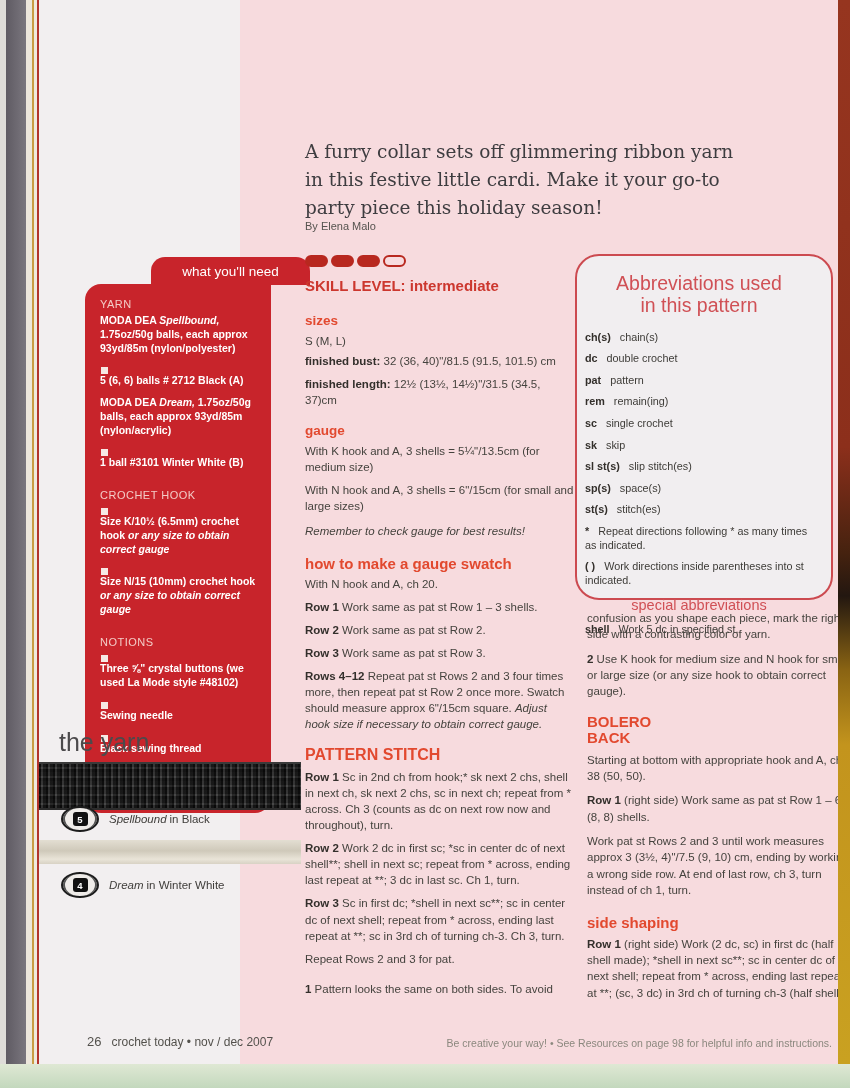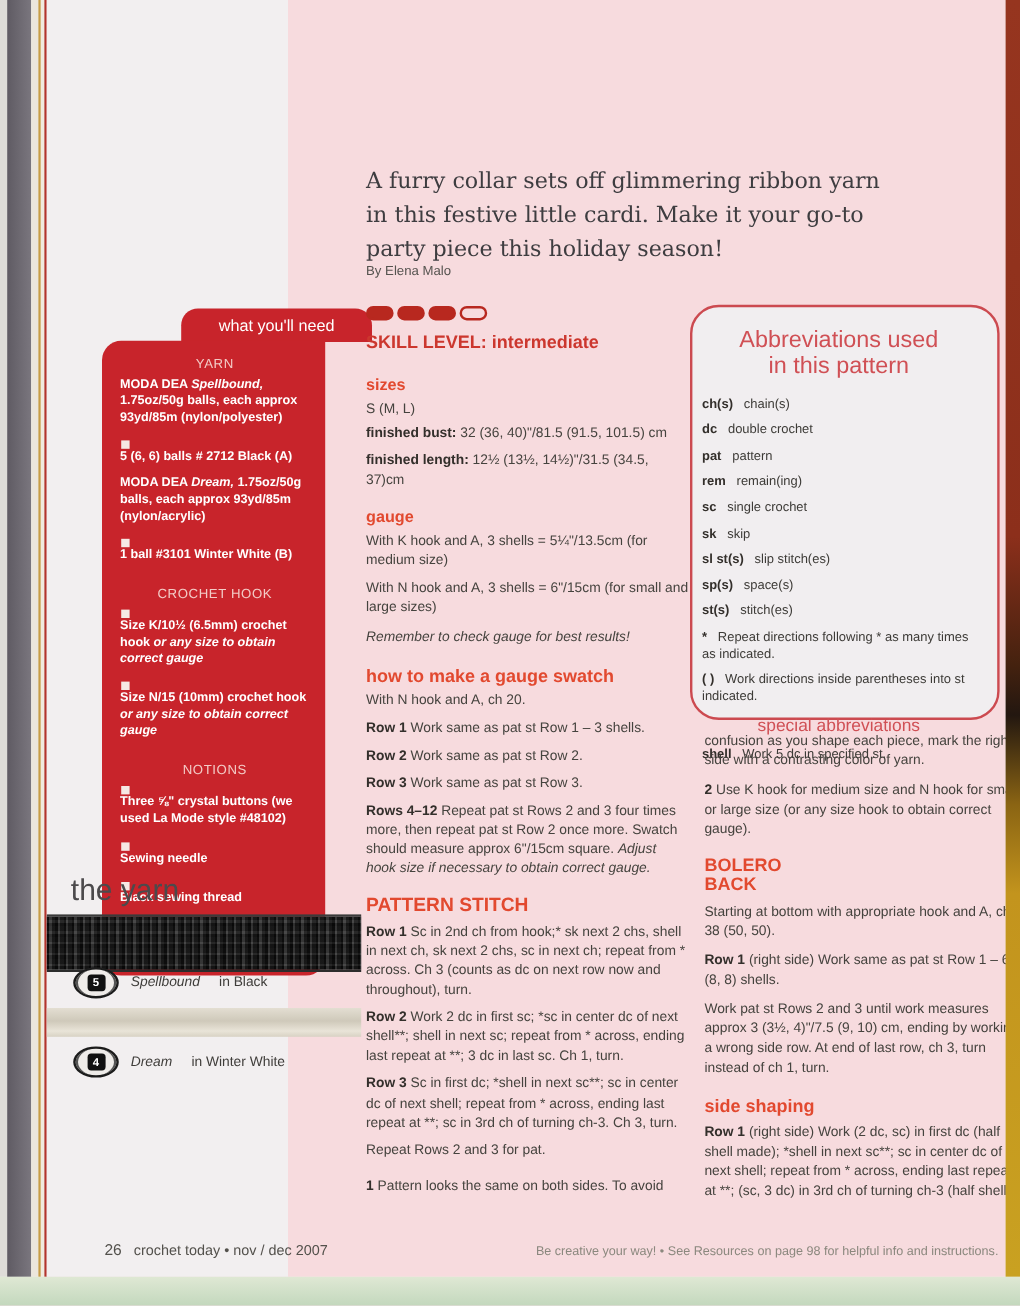--- a/index.html
+++ b/index.html
@@ -25,21 +25,21 @@
   .title .bold{font-weight:700;color:#b5333a;}
   .title .light{font-weight:400;color:#bd4449;}
   .intro{position:absolute;left:266px;top:138px;width:440px;font-family:"DejaVu Serif",serif;
     font-size:18.5px;line-height:1.5;color:#3e3d40;}
   .byline{position:absolute;left:266px;top:220px;font-size:11px;color:#55534f;}
   
   .need-tab{position:absolute;left:112px;top:257px;width:159px;height:28px;background:#c8242b;
     border-radius:14px 14px 0 0;color:#fff;font-size:13.5px;display:flex;align-items:center;justify-content:center;}
   .need-box{position:absolute;left:46px;top:284px;width:186px;background:#c8242b;
     border-radius:16px 0 16px 16px;padding:14px 13px 16px 15px;box-sizing:border-box;color:#fff;}
-  .need-box .sec-h{color:#f3cbc6;font-size:11px;letter-spacing:0.5px;margin:0 0 4px 0;text-align:center;}
+  .need-box .sec-h{color:#f3cbc6;font-size:11px;letter-spacing:0.5px;margin:0 0 4px 0;}
   .need-box p{margin:0 0 8px 0;font-size:10.5px;font-weight:700;line-height:1.32;}
   .need-box .bullet{display:flex;margin:0 0 9px 0;font-size:10.5px;font-weight:700;line-height:1.32;flex-direction:column;}
   .need-box .sq{flex:0 0 auto;width:7px;height:7px;background:#f6e8e4;margin:3px 7px 0 1px;}
   .need-box .gap{height:10px;}
   .need-box i{font-style:italic;}
   
   .yarn-h{position:absolute;left:20px;top:728px;font-size:25px;color:#4c4a4c;}
   .swatch-black{position:absolute;left:0;top:762px;width:262px;height:44px;
     background:
       repeating-linear-gradient(90deg,rgba(0,0,0,.55) 0 2px,rgba(90,90,90,.4) 2px 4px,rgba(20,20,20,.5) 4px 7px),
@@ -47,21 +47,21 @@
     border-top:2px solid #3a3a3a;border-bottom:2px solid #2c2c2c;}
   .swatch-white{position:absolute;left:0;top:840px;width:262px;height:24px;
     background:linear-gradient(180deg,#e3ded2,#cfc9ba 45%,#e9e4d8 80%,#d8d2c4);}
   .yarn-item{position:absolute;left:22px;display:flex;align-items:center;font-size:11.5px;color:#3f3d3a;}
   .yi1{top:806px;} .yi2{top:872px;}
   .ball{position:relative;width:34px;height:22px;border:2px solid #1c1c1c;border-radius:50%;
     margin-right:10px;display:flex;align-items:center;justify-content:center;background:#efece9;
     box-shadow:inset 3px 0 0 -1px #555, inset -3px 0 0 -1px #555;}
   .ball .num{width:15px;height:14px;background:#111;color:#fff;font-size:9.5px;font-weight:700;
     border-radius:3px;display:flex;align-items:center;justify-content:center;}
-  .yarn-item .nm{font-style:italic;margin-right:16px;}
+  .yarn-item .nm{font-style:italic;margin-right:3px;}
   
   .midcol{position:absolute;left:266px;top:255px;width:270px;color:#45433e;font-size:11.5px;line-height:1.4;}
   .pills{display:flex;gap:3px;height:13px;margin-bottom:7px;}
   .pill{width:23px;height:12px;border-radius:6px;border:2px solid #b8281f;box-sizing:border-box;background:transparent;}
   .pill.filled{background:#b8281f;}
   .skill-lab{font-size:15px;font-weight:700;color:#cc372e;margin-bottom:16px;}
   .rh{font-weight:700;color:#e2492f;margin-bottom:2px;}
   .rh-sm{font-size:13.5px;}
   .rh-md{font-size:15px;}
   .rh-lg{font-size:16px;}

